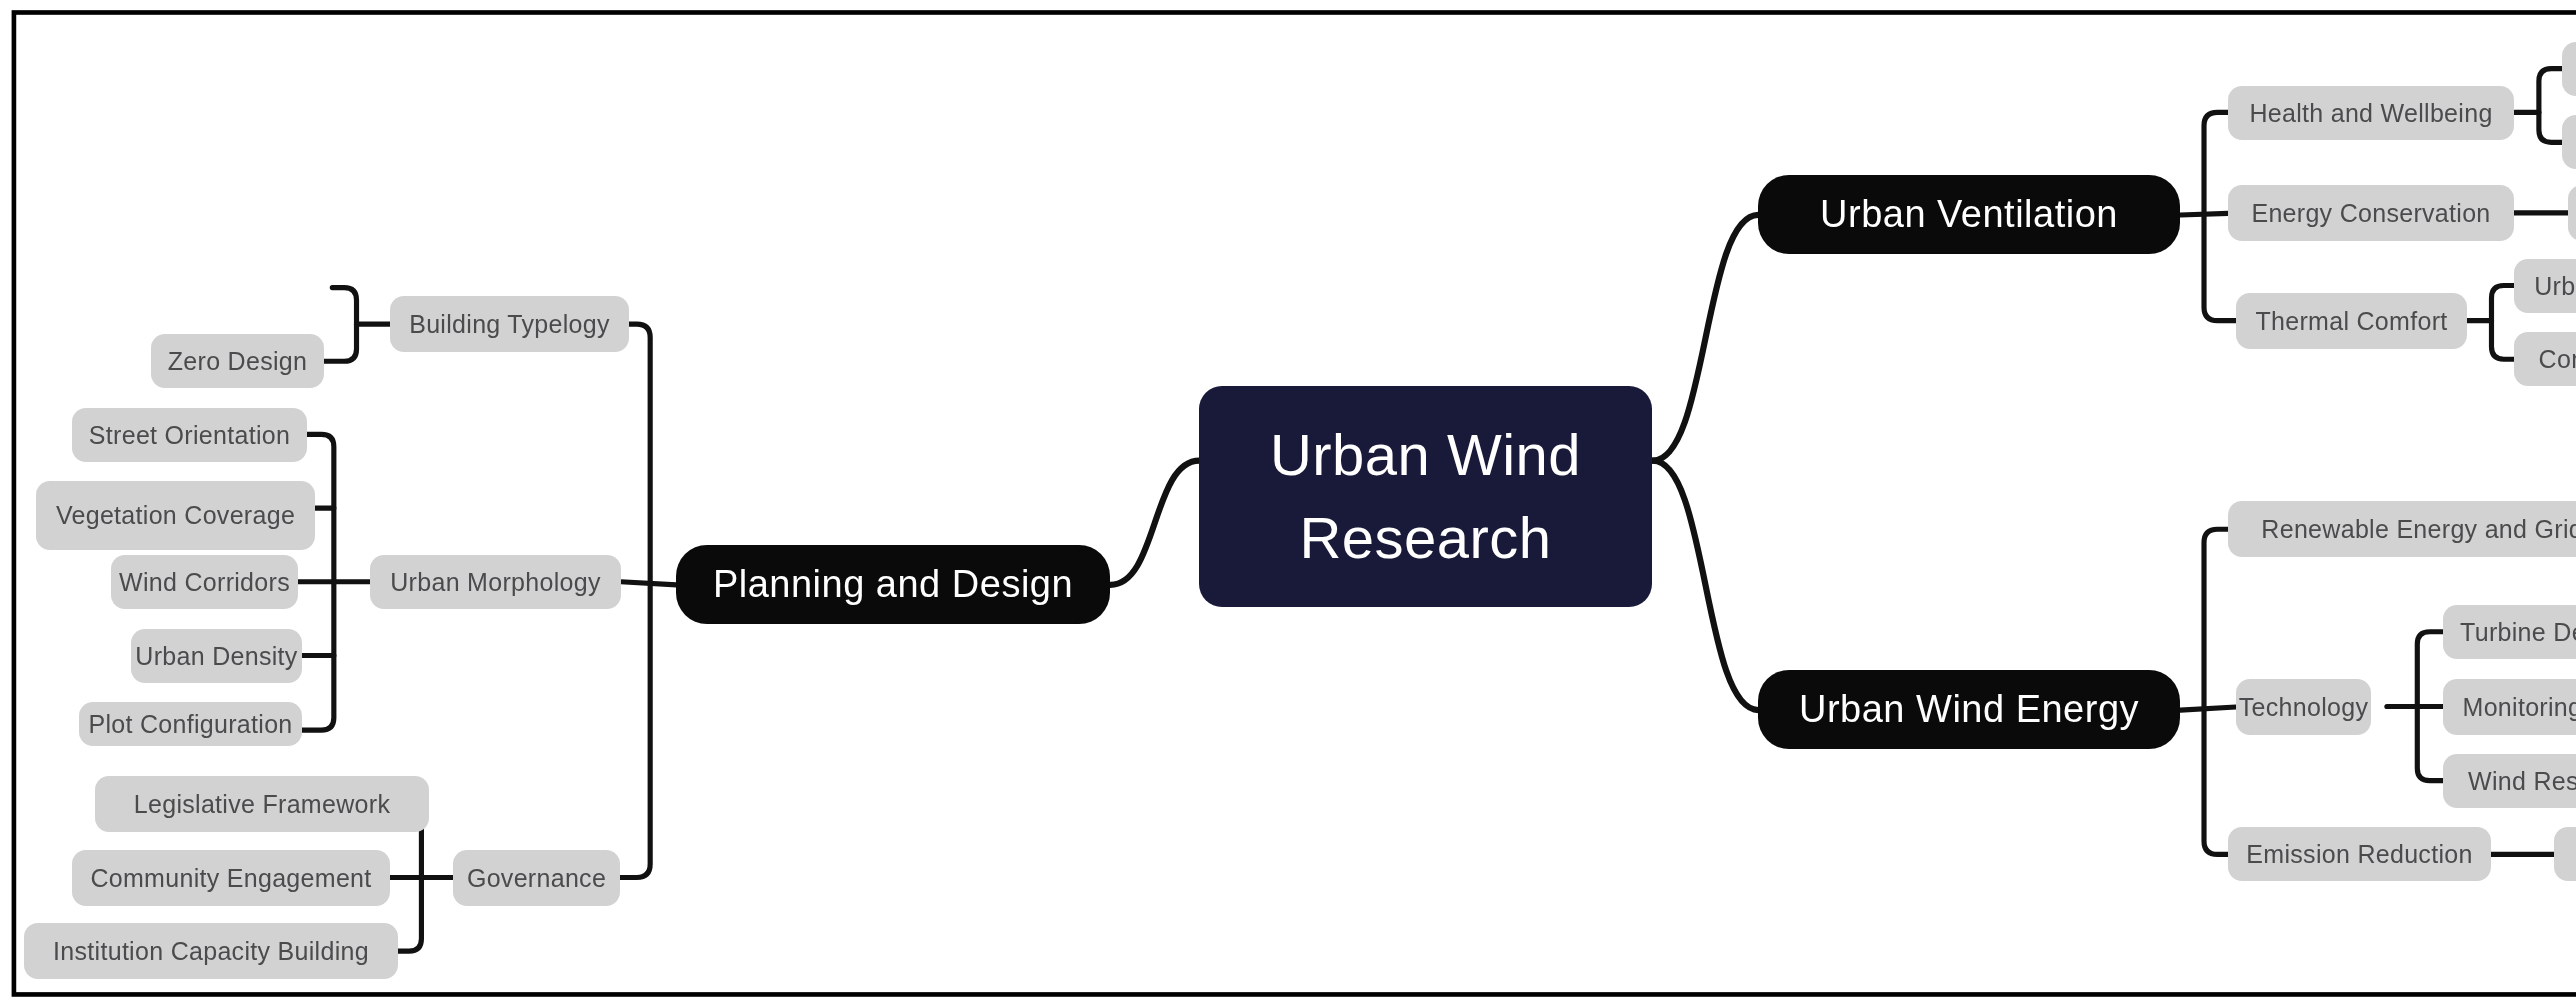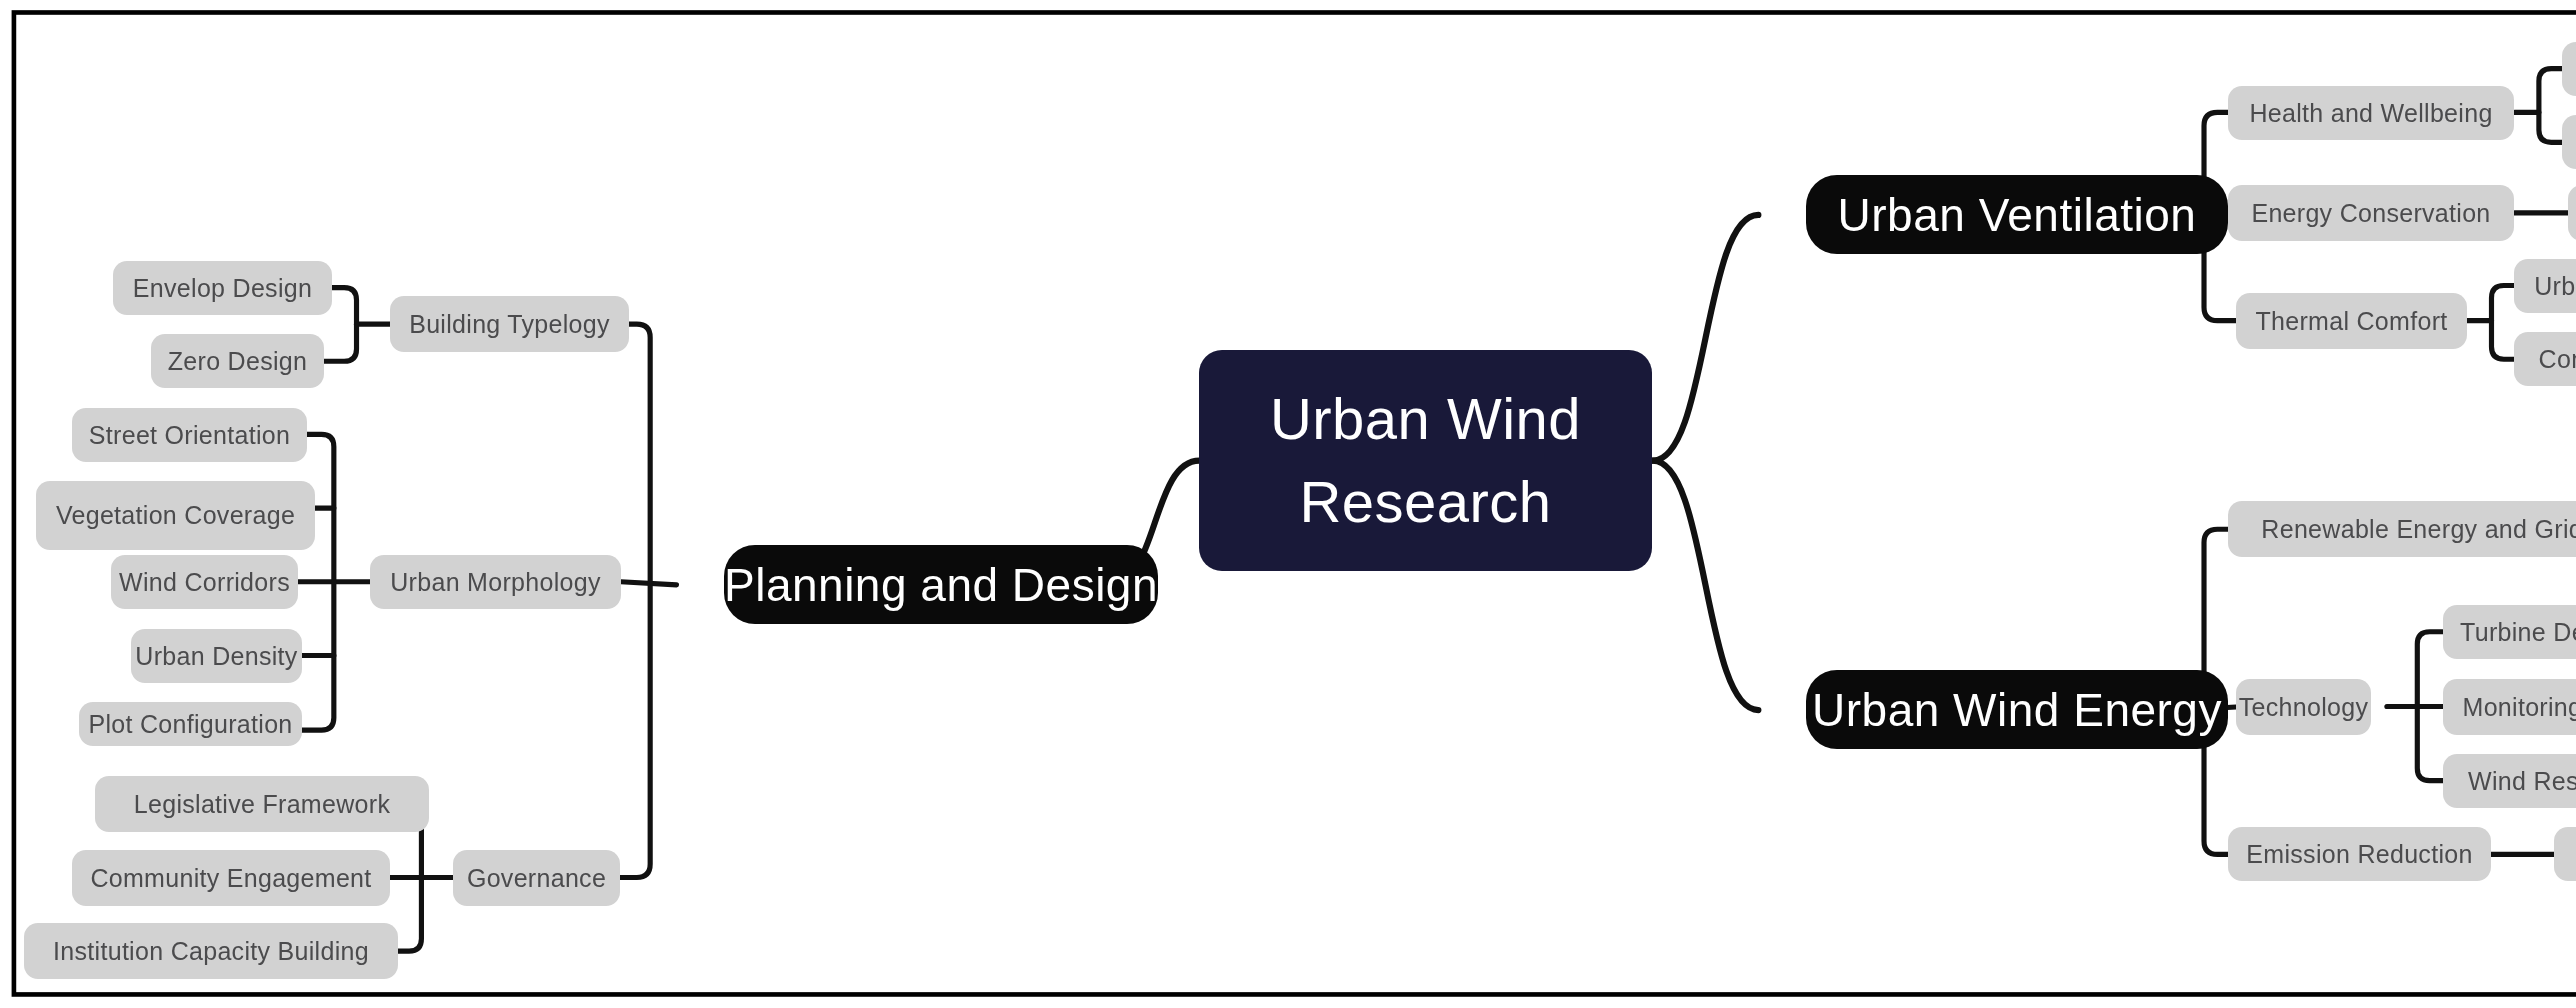--- a/index.html
+++ b/index.html
@@ -22,33 +22,33 @@
     background:var(--leaf-bg,#d2d2d2);
     color:var(--leaf-text,#4b4b4d);
     border-radius:14px;
     font-size:25px;
     letter-spacing:0.3px;
   }
   .branch{
     background:var(--branch-node-bg,#0a0a0a);
     color:var(--branch-node-text,#ffffff);
     border-radius:31px;
-    font-size:46px;
+    font-size:38px;
     letter-spacing:0.5px;
-    margin-left:48px;
   }
   .root{
     background:var(--root-bg,#191939);
     color:var(--root-text,#ffffff);
     border-radius:23px;
     font-size:58px;
     line-height:1.43;
     white-space:normal;
     padding:4px 31px;
     letter-spacing:0.5px;
+    margin-top:36px;
   }
 </style>
 </head>
 <body>
 
 <div class="canvas">
 
   <svg class="links" viewBox="0 0 6054 1958">
 
     <rect x="27" y="24" width="6000" height="1906" fill="none" stroke="#000000" stroke-width="9"></rect>
@@ -97,21 +97,20 @@
     </g>
   </svg>
 
   <div class="node root" style="left:1199px;top:350px;width:453px;height:221px">Urban Wind Research</div>
 
   <div class="node branch" style="left:676px;top:545px;width:434px;height:79px">Planning and Design</div>
   <div class="node branch" style="left:1758px;top:175px;width:422px;height:79px">Urban Ventilation</div>
   <div class="node branch" style="left:1758px;top:670px;width:422px;height:79px">Urban Wind Energy</div>
 
   <div class="node leaf" style="left:390px;top:296px;width:239px;height:56px">Building Typelogy</div>
-  <div class="node leaf" style="left:113px;top:261px;width:219px;height:54px">Envelop Design</div>
   <div class="node leaf" style="left:151px;top:334px;width:173px;height:54px">Zero Design</div>
 
   <div class="node leaf" style="left:370px;top:555px;width:251px;height:54px">Urban Morphology</div>
   <div class="node leaf" style="left:72px;top:408px;width:235px;height:54px">Street Orientation</div>
   <div class="node leaf" style="left:36px;top:481px;width:279px;height:69px">Vegetation Coverage</div>
   <div class="node leaf" style="left:111px;top:555px;width:187px;height:54px">Wind Corridors</div>
   <div class="node leaf" style="left:131px;top:629px;width:171px;height:54px">Urban Density</div>
   <div class="node leaf" style="left:79px;top:702px;width:223px;height:44px">Plot Configuration</div>
 
   <div class="node leaf" style="left:453px;top:850px;width:167px;height:56px">Governance</div>

